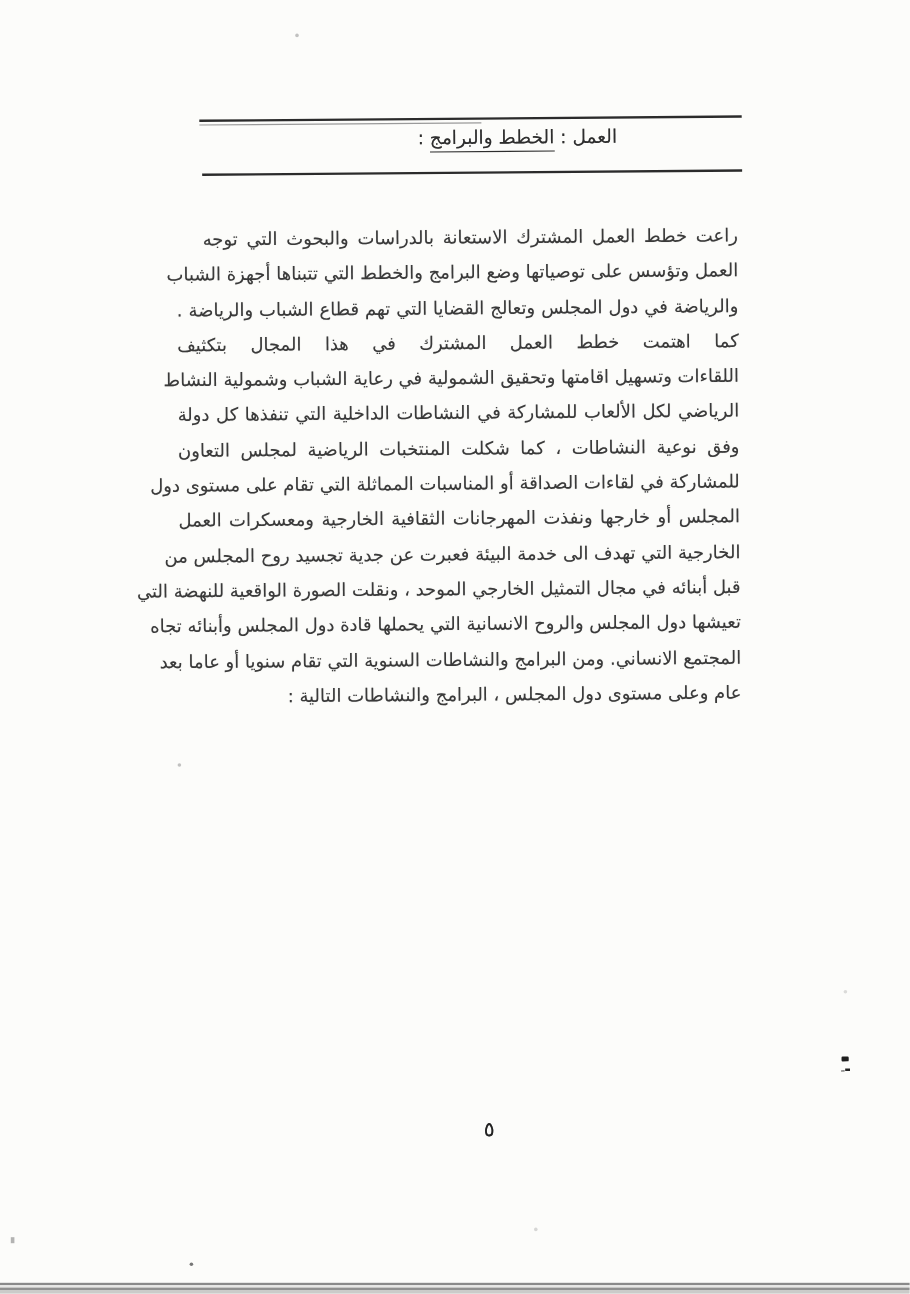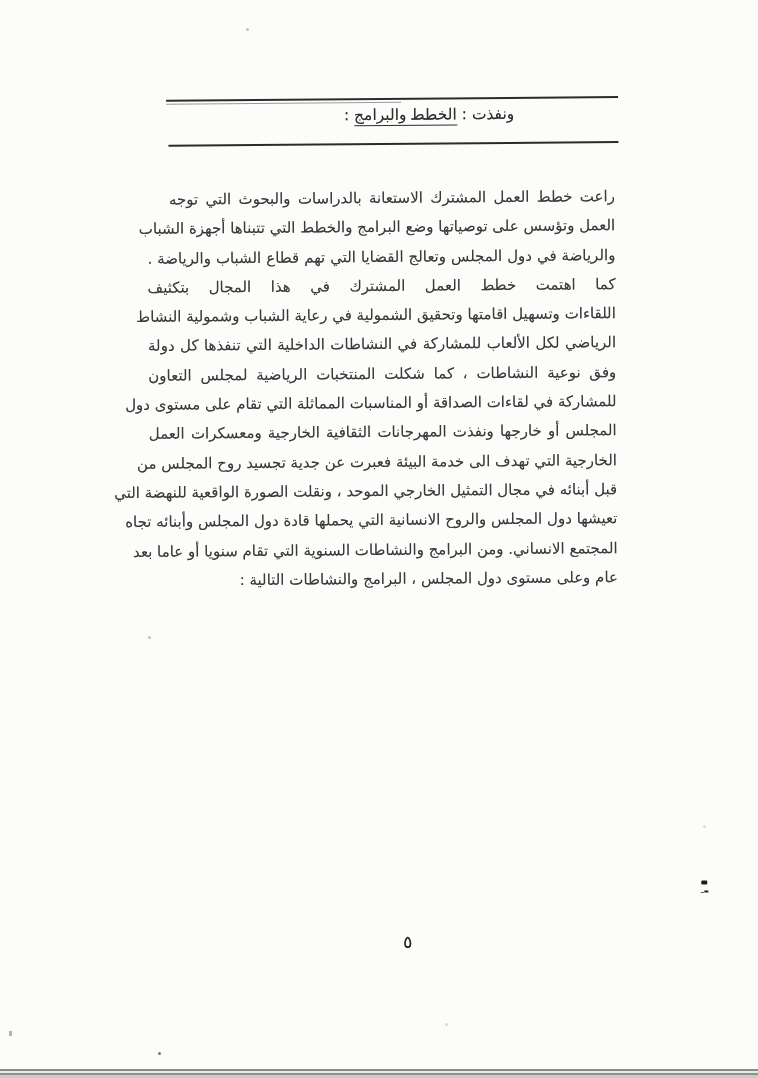--- a/index.html
+++ b/index.html
@@ -48,21 +48,20 @@
     direction: rtl;
     font-size: 15.5px;
     color: #2e2e2e;
     letter-spacing: 0.3px;
     text-shadow: 0 0 0.5px rgba(40,40,40,0.45);
     white-space: nowrap;
   }
   .heading .underlined {
     border-bottom: 1.5px solid #2e2e2e;
     padding-bottom: 2px;
-    font-family: Liberation Serif, serif;
   }
   
   .paragraph {
     position: absolute;
     top: 184px;
     left: 148px;
     width: 468px;
     direction: rtl;
     color: #3a3a3a;
     font-size: 15px;
@@ -121,21 +120,21 @@
 </head>
 <body>
 
 <div class="page">
   <div class="tilt">
 
     <div class="rule-top"></div>
     <div class="rule-top-ghost"></div>
 
     <div class="heading">
-      <span>ونفذت : </span><span class="underlined">الخطط والبرامج</span><span> :</span>
+      <span>العمل : </span><span class="underlined">الخطط والبرامج</span><span> :</span>
     </div>
 
     <div class="rule-bottom"></div>
 
     <div class="paragraph">
       <div class="pline first">راعت خطط العمل المشترك الاستعانة بالدراسات والبحوث التي توجه</div>
       <div class="pline">العمل وتؤسس على توصياتها وضع البرامج والخطط التي تتبناها أجهزة الشباب</div>
       <div class="pline">والرياضة في دول المجلس وتعالج القضايا التي تهم قطاع الشباب والرياضة .</div>
       <div class="pline">كما اهتمت خطط العمل المشترك في هذا المجال بتكثيف</div>
       <div class="pline">اللقاءات وتسهيل اقامتها وتحقيق الشمولية في رعاية الشباب وشمولية النشاط</div>

